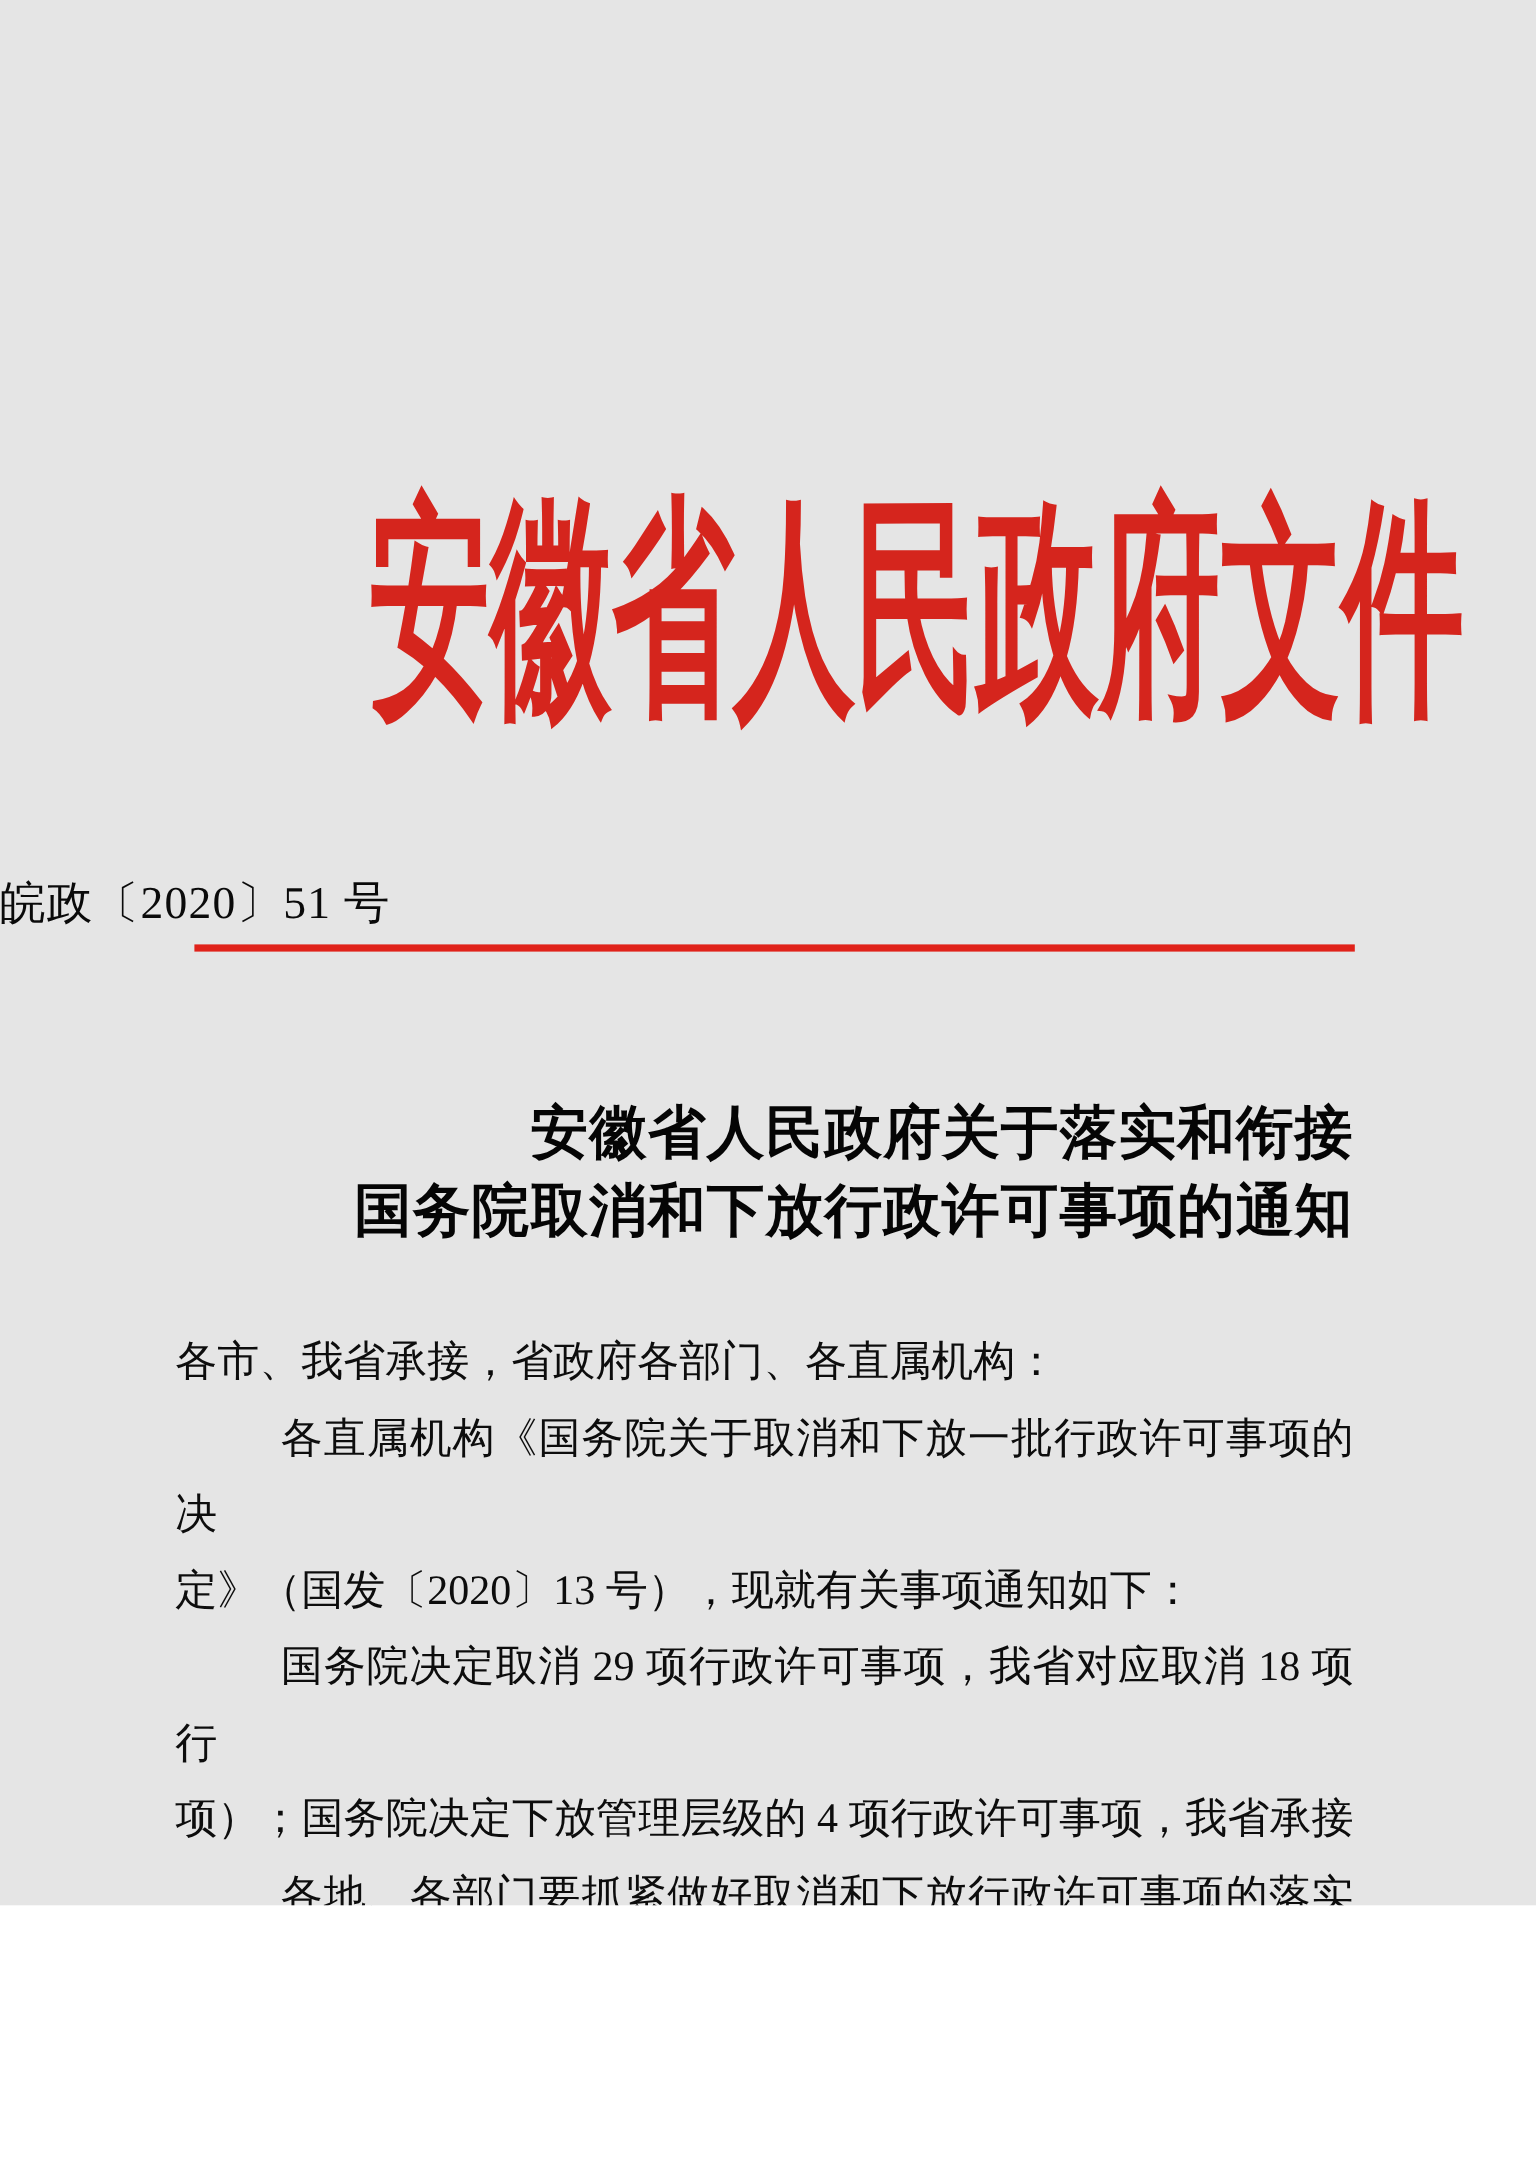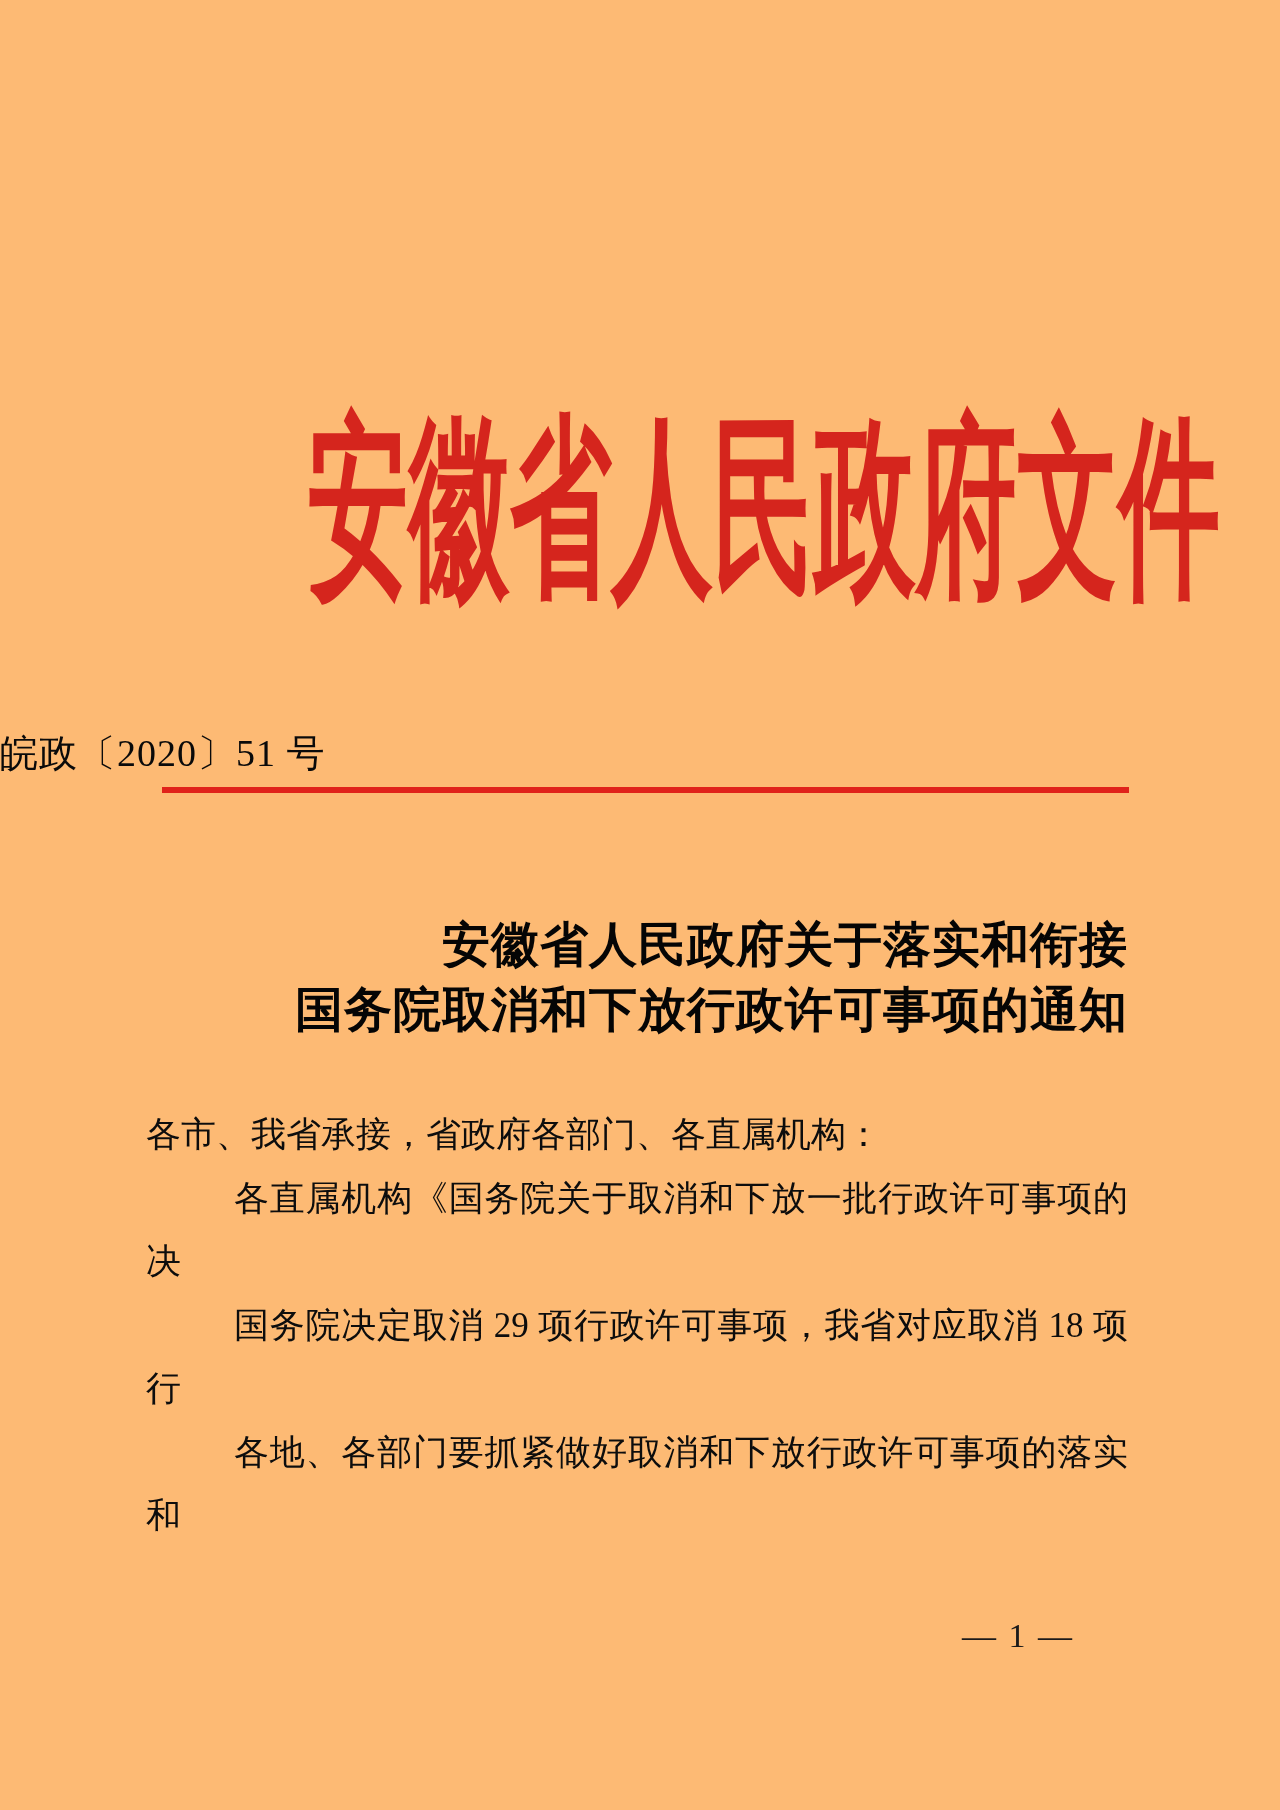--- a/index.html
+++ b/index.html
@@ -3,22 +3,22 @@
 <meta charset="utf-8">
 <style>
   html, body {
     margin: 0;
     padding: 0;
     background: #ffffff;
   }
   #page {
     position: relative;
     width: 1280px;
-    height: 1810px;
-    background: #fdba74;
+    height: 1588px;
+    background: #e5e5e5;
     overflow: hidden;
     font-family: "Liberation Serif", "DejaVu Serif", serif;
     color: #111111;
   }
 
   
   .letterhead {
     position: absolute;
     top: 402px;
     left: 0;
@@ -118,19 +118,21 @@
   <div class="red-divider"></div>
 
   <div class="doc-title">
     <div class="title-line">安徽省人民政府关于落实和衔接</div>
     <div class="title-line">国务院取消和下放行政许可事项的通知</div>
   </div>
 
   <div class="body-text">
     <div class="body-line">各市、我省承接，省政府各部门、各直属机构：</div>
     <div class="body-line indent justify">各直属机构《国务院关于取消和下放一批行政许可事项的决</div>
+    <div class="body-line">定》（国发〔2020〕13 号），现就有关事项通知如下：</div>
     <div class="body-line indent justify">国务院决定取消 29 项行政许可事项，我省对应取消 18 项行</div>
+    <div class="body-line justify">项）；国务院决定下放管理层级的 4 项行政许可事项，我省承接</div>
     <div class="body-line indent justify">各地、各部门要抓紧做好取消和下放行政许可事项的落实和</div>
   </div>
 
   <div class="page-number">— 1 —</div>
 
 </div>
 
 </body></html>

